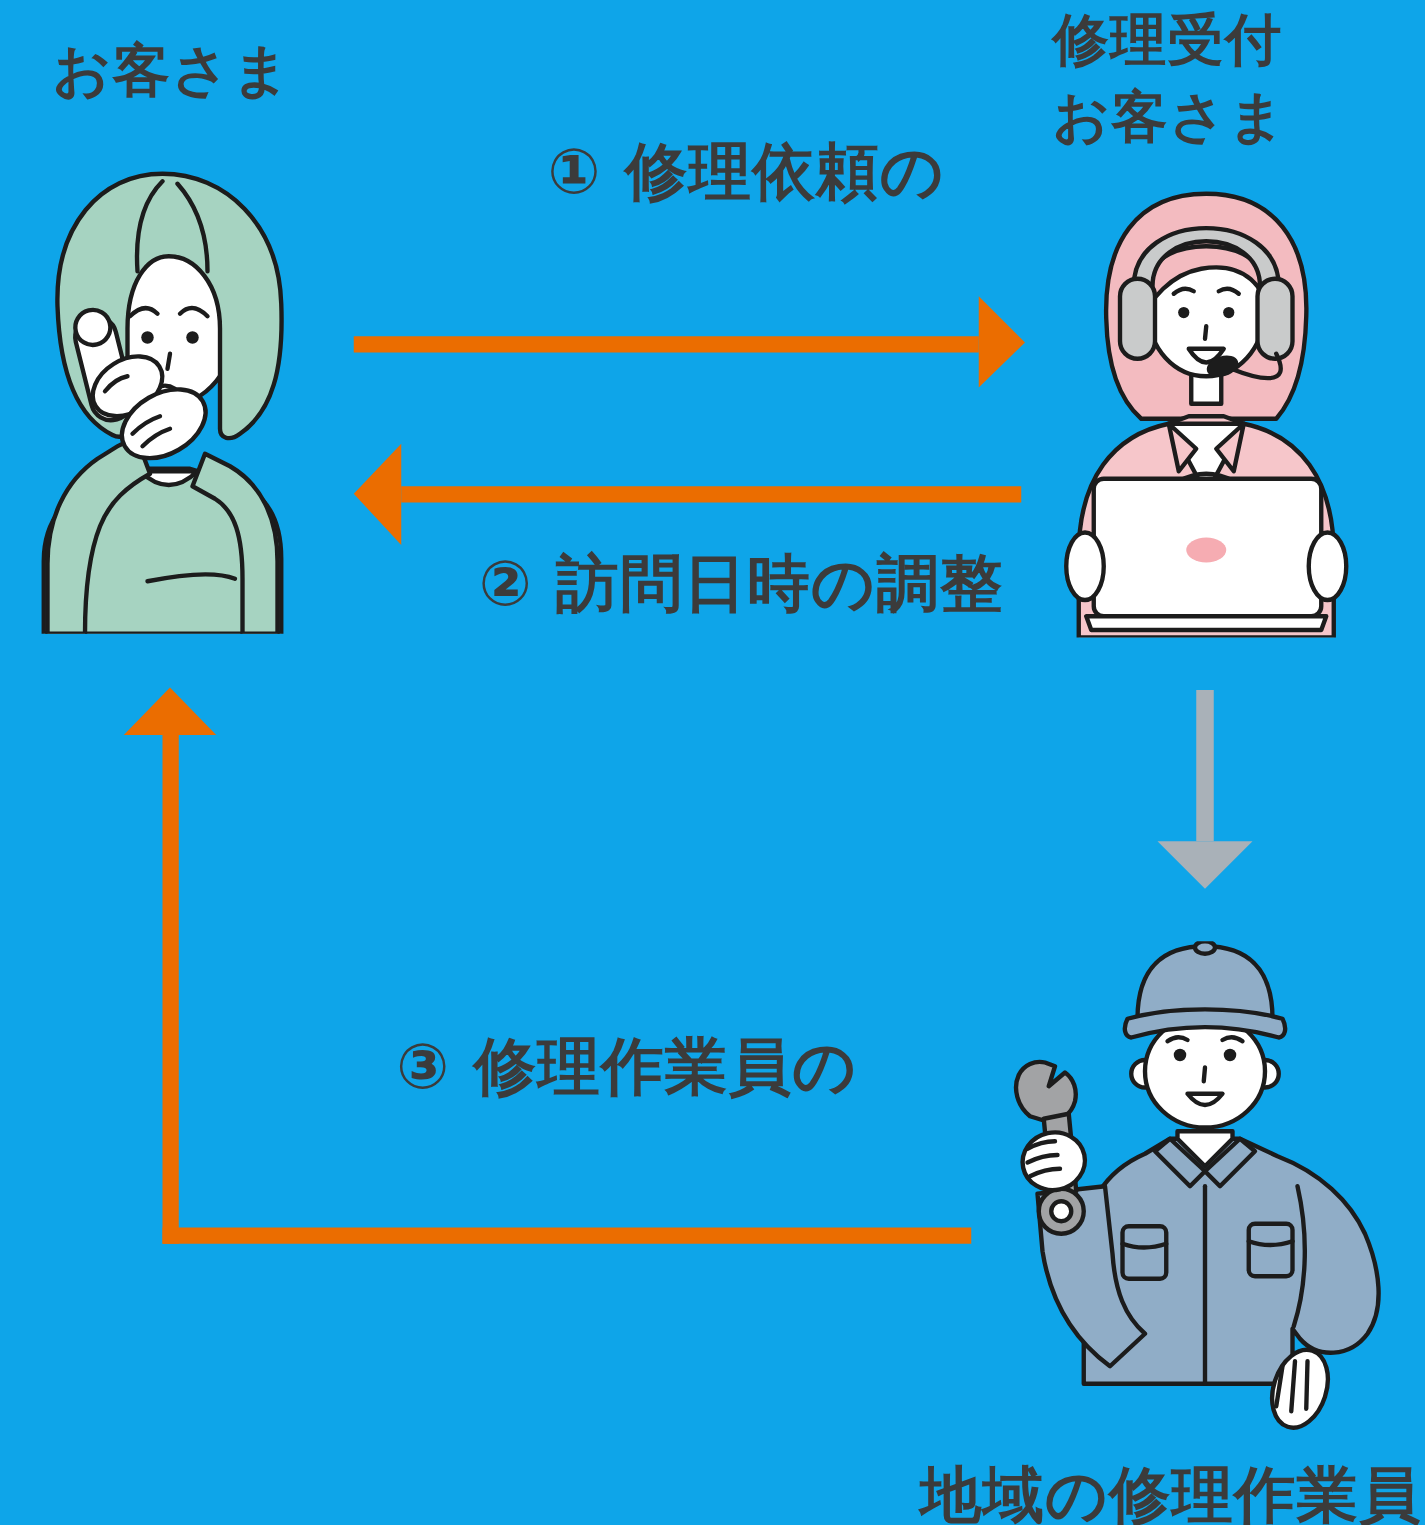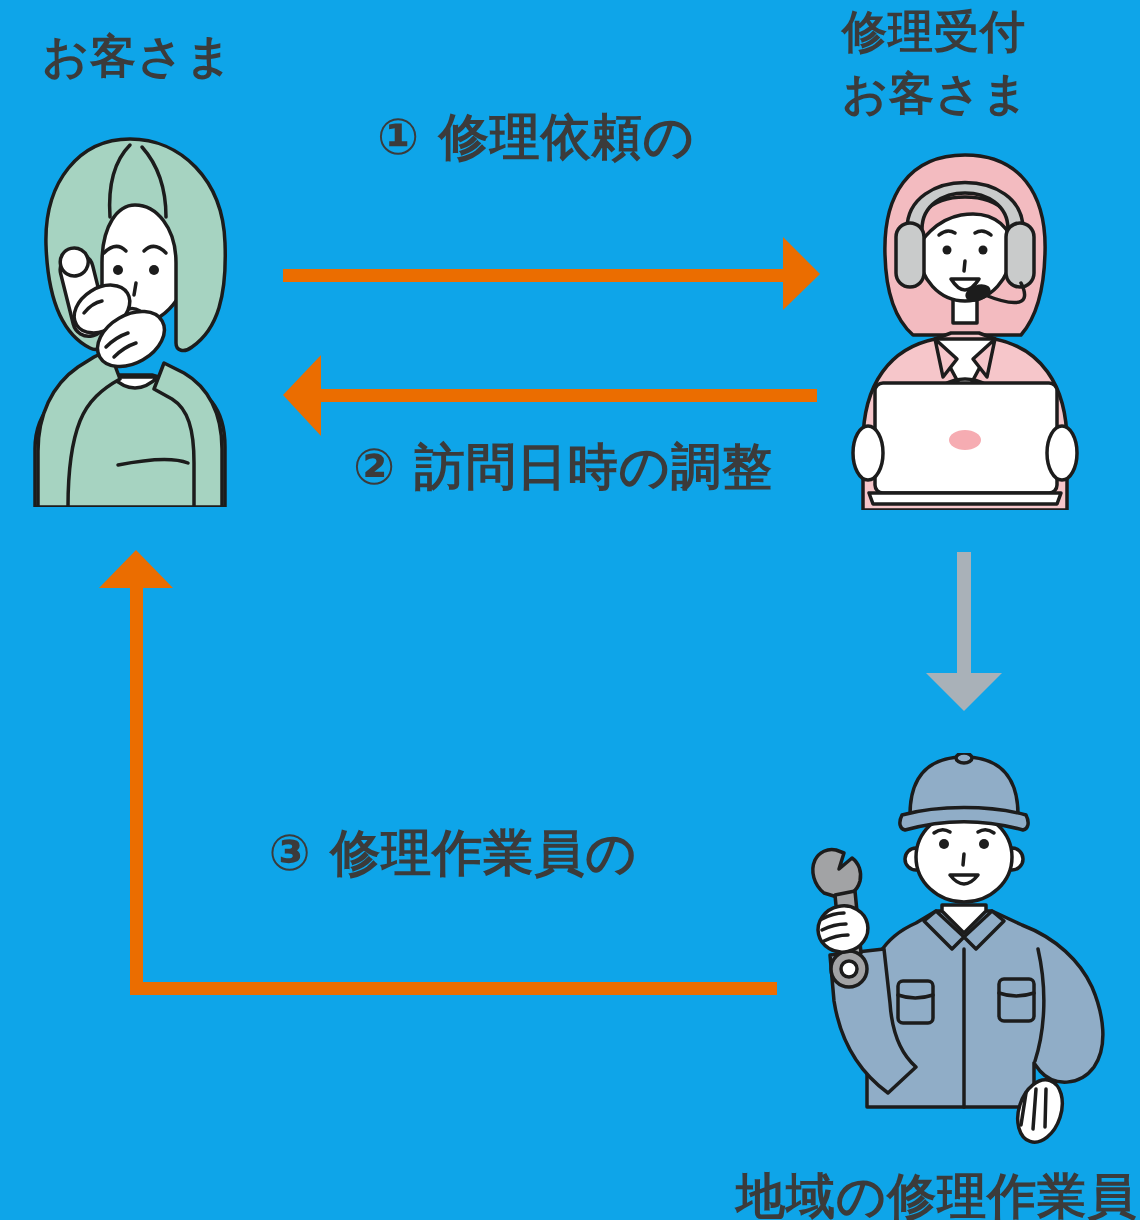--- a/index.html
+++ b/index.html
@@ -1,21 +1,21 @@
 <!DOCTYPE html>
 <html style="--arrow-orange: #EB6D00; --arrow-gray: #A9B1B8; --text: #3B3B3B; --outline: #1C1C1C; --customer-green: #A6D3C1; --operator-pink: #F3BBC0; --operator-jacket-pink: #F6C6CA; --headset-gray: #C9CBCB; --laptop-dot-pink: #F6ACB2; --worker-blue: #90ADC7; --wrench-gray: #A2A3A5;"><head>
 <meta charset="utf-8">
 <style>
   html,body{margin:0;padding:0;background:#ffffff;}
   .canvas{position:relative;width:1140px;height:1220px;background:#0ea5e9;overflow:hidden;
           font-family:"DejaVu Sans","Liberation Sans",sans-serif;}
   .actor-label{position:absolute;font-size:46px;font-weight:700;color:var(--text);white-space:nowrap;letter-spacing:1px;}
   .center-label span{display:block;font-size:45px;line-height:62px;}
   .worker-label{font-size:49px;}
-  .step-label{position:absolute;text-align:center;font-size:50px;font-weight:800;color:var(--text);line-height:75px;letter-spacing:1px;}
+  .step-label{position:absolute;text-align:right;font-size:50px;font-weight:800;color:var(--text);line-height:75px;letter-spacing:1px;}
   .step-label span{display:block;white-space:nowrap;}
   .shaft{position:absolute;background:var(--arrow-orange);}
   .tri{position:absolute;width:0;height:0;}
   .a1-shaft{left:283px;top:269px;width:500px;height:13px;}
   .a1-head{left:783px;top:237px;border-top:37px solid transparent;border-bottom:36px solid transparent;border-left:37px solid var(--arrow-orange);}
   .a2-shaft{left:321px;top:389px;width:496px;height:13px;}
   .a2-head{left:283px;top:355px;border-top:40px solid transparent;border-bottom:41px solid transparent;border-right:38px solid var(--arrow-orange);}
   .a3-shaft{left:957px;top:552px;width:14px;height:121px;background:var(--arrow-gray);}
   .a3-head{left:926px;top:673px;border-left:38px solid transparent;border-right:38px solid transparent;border-top:38px solid var(--arrow-gray);}
   .a4-vshaft{left:130px;top:586px;width:13px;height:409px;}
@@ -36,21 +36,21 @@
   </div>
 
   <div class="actor-label worker-label" style="left:736px;top:1164px">地域の修理作業員</div>
 
   <div class="step-label" style="left:316px;top:100px;width:440px">
     <span>① 修理依頼の</span>
   </div>
   <div class="step-label" style="left:323px;top:430px;width:480px">
     <span>② 訪問日時の調整</span>
   </div>
-  <div class="step-label" style="left:233px;top:816px;width:440px">
+  <div class="step-label" style="left:246px;top:816px;width:440px">
     <span>③ 修理作業員の</span>
   </div>
 
   <div>
     <div class="shaft a1-shaft"></div>
     <div class="tri a1-head"></div>
   </div>
 
   <div>
     <div class="shaft a2-shaft"></div>

